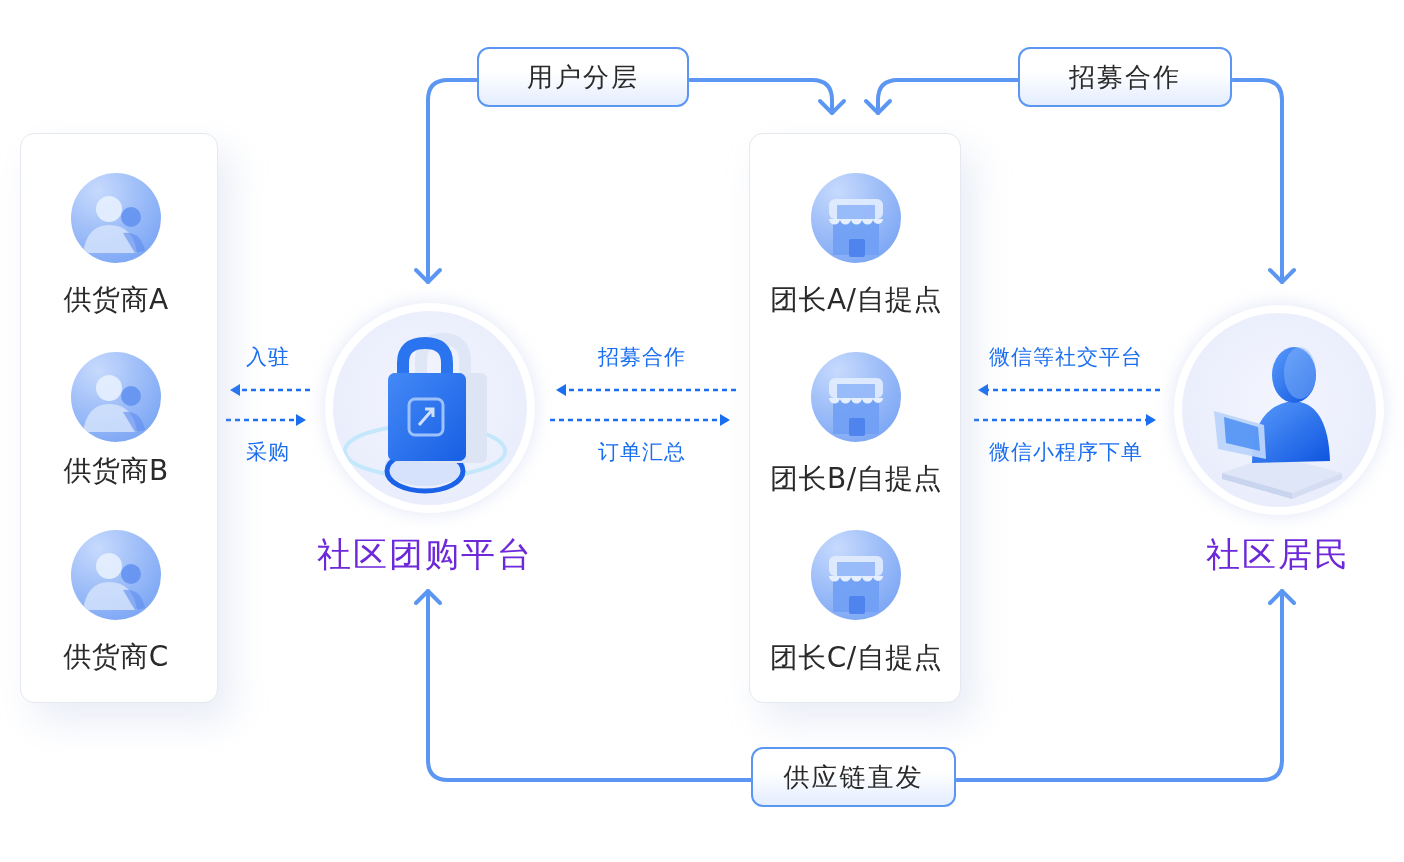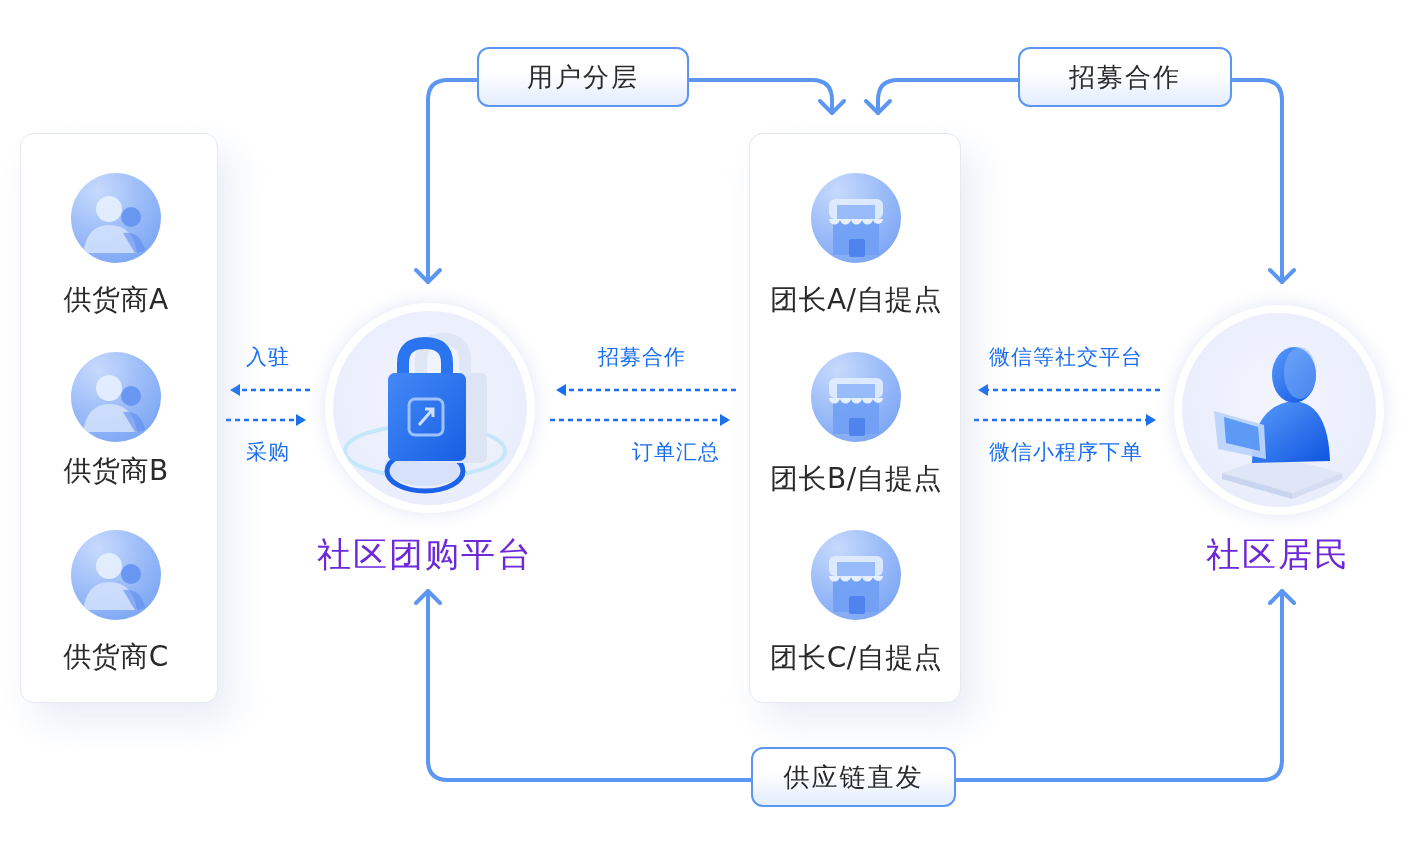--- a/index.html
+++ b/index.html
@@ -158,21 +158,21 @@
         </linearGradient>
       </defs>
       <rect x="76" y="88" width="34" height="36" rx="6" fill="none" stroke="#9cc1fb" stroke-width="3"></rect>
       <path d="M86,114 L100,98 M92,98 H100 V106" fill="none" stroke="#cfe0fd" stroke-width="3"></path>
     </svg>
   </div>
 </div>
 <div class="big-label" style="left:425px; top:532px;">社区团购平台</div>
 
 <div class="edge-label" style="left:642px; top:343px;">招募合作</div>
-<div class="edge-label" style="left:642px; top:438px;margin-left:34px;">订单汇总</div>
+<div class="edge-label" style="left:642px; top:438px;">订单汇总</div>
 
 <div class="panel" style="left:749px; top:133px; width:210px; height:568px;"></div>
 
 <div class="node" style="left:756px; top:173px;">
   <div class="avatar" style="left:55px; top:0;">
     <svg width="90" height="90" viewBox="0 0 90 90">
       <rect x="22" y="48" width="46" height="34" fill="#6f9ef4" opacity="0.9"></rect>
       <rect x="38" y="66" width="16" height="18" rx="2" fill="#4f83ee"></rect>
       <rect x="18" y="26" width="54" height="20" rx="6" fill="#e2ecfe" opacity="0.9"></rect>
       <rect x="26" y="32" width="38" height="14" fill="#7aa6f6" opacity="0.7"></rect>

